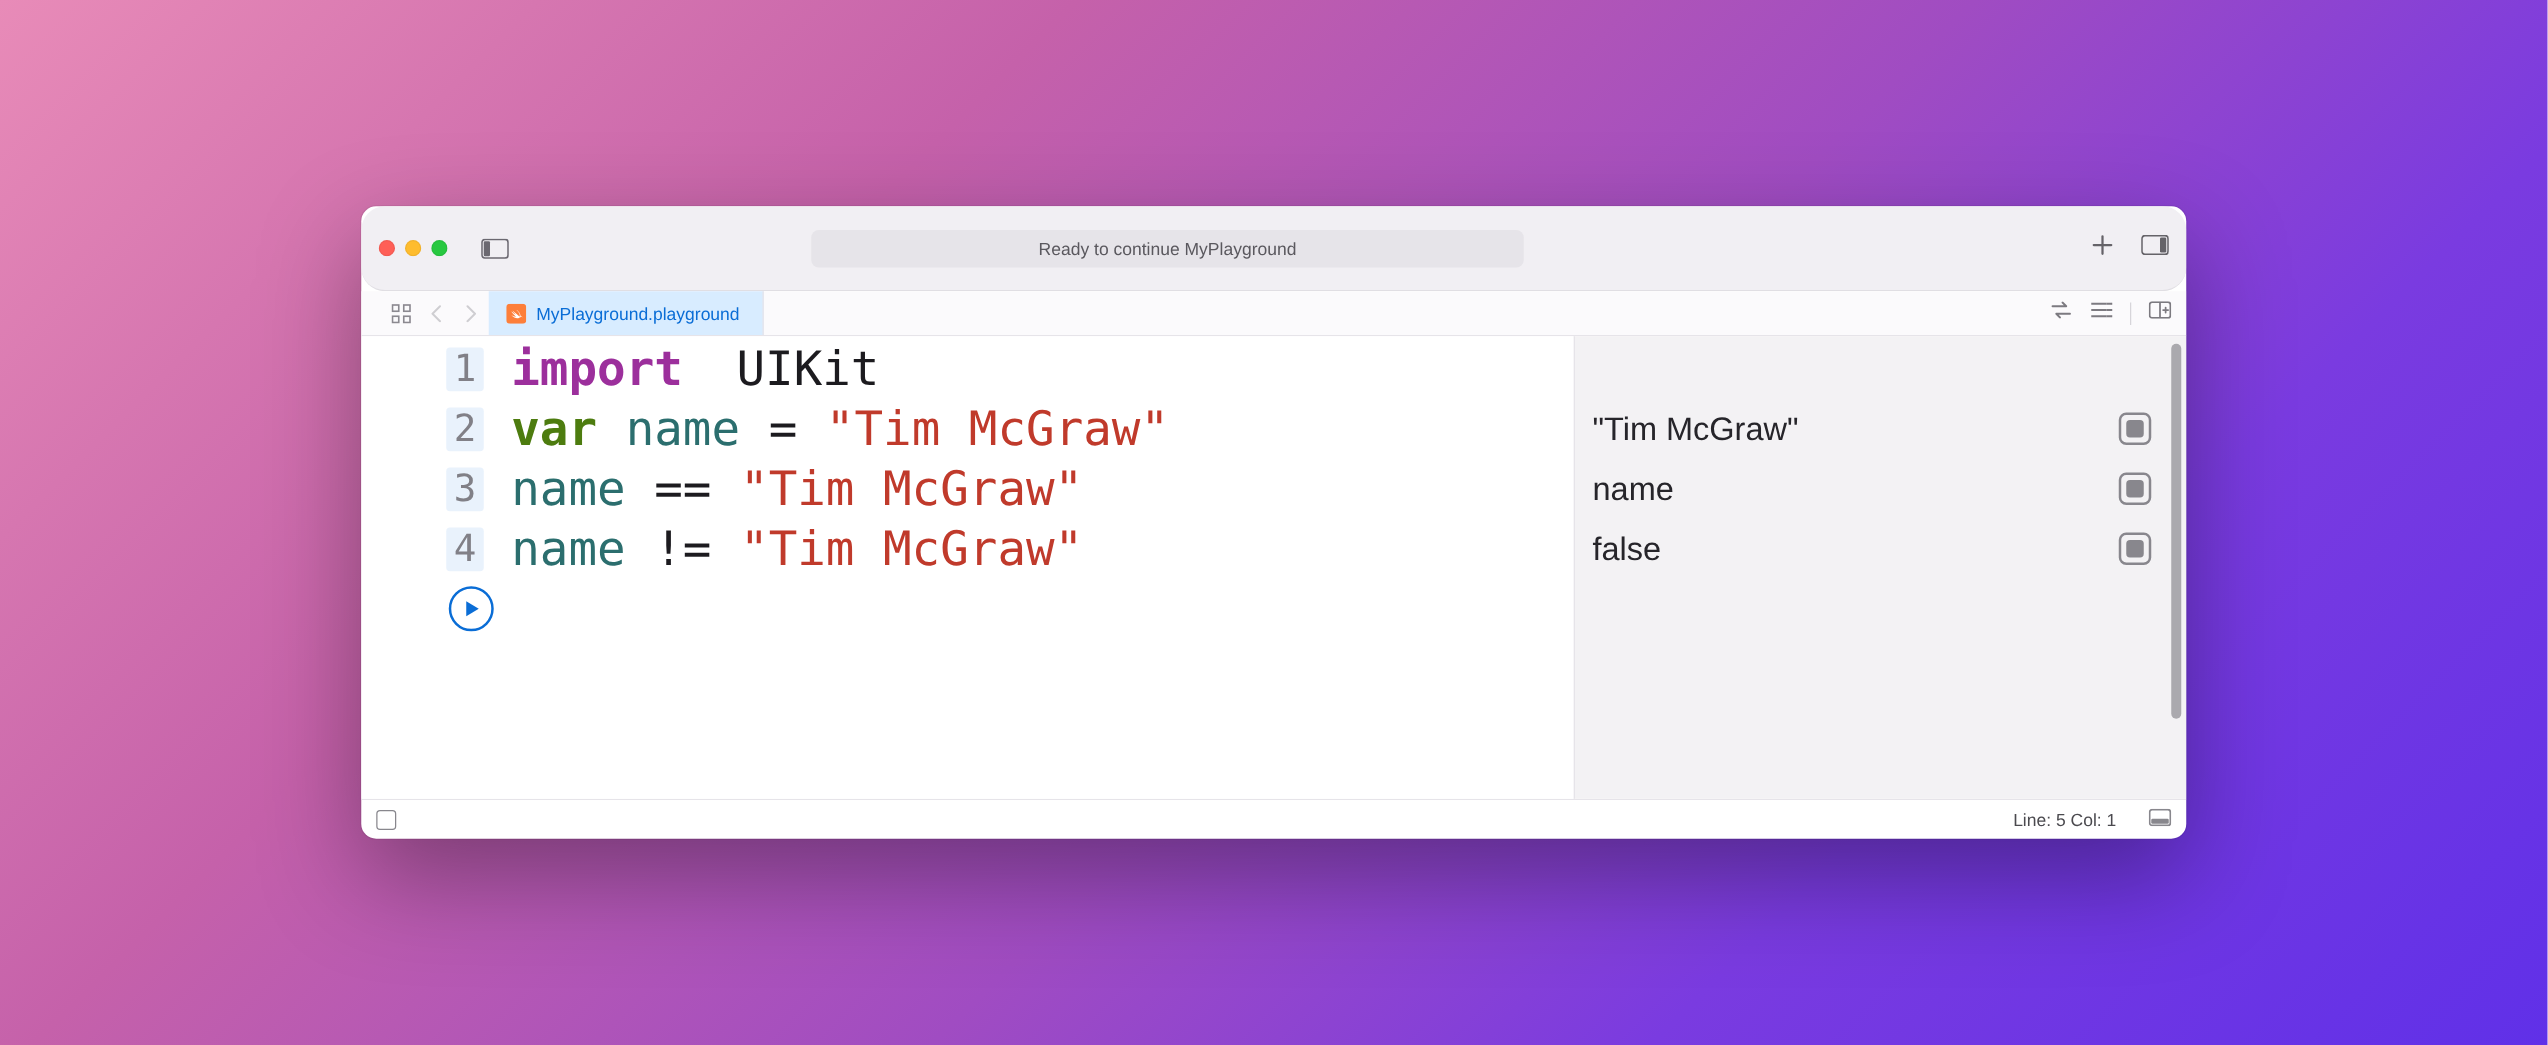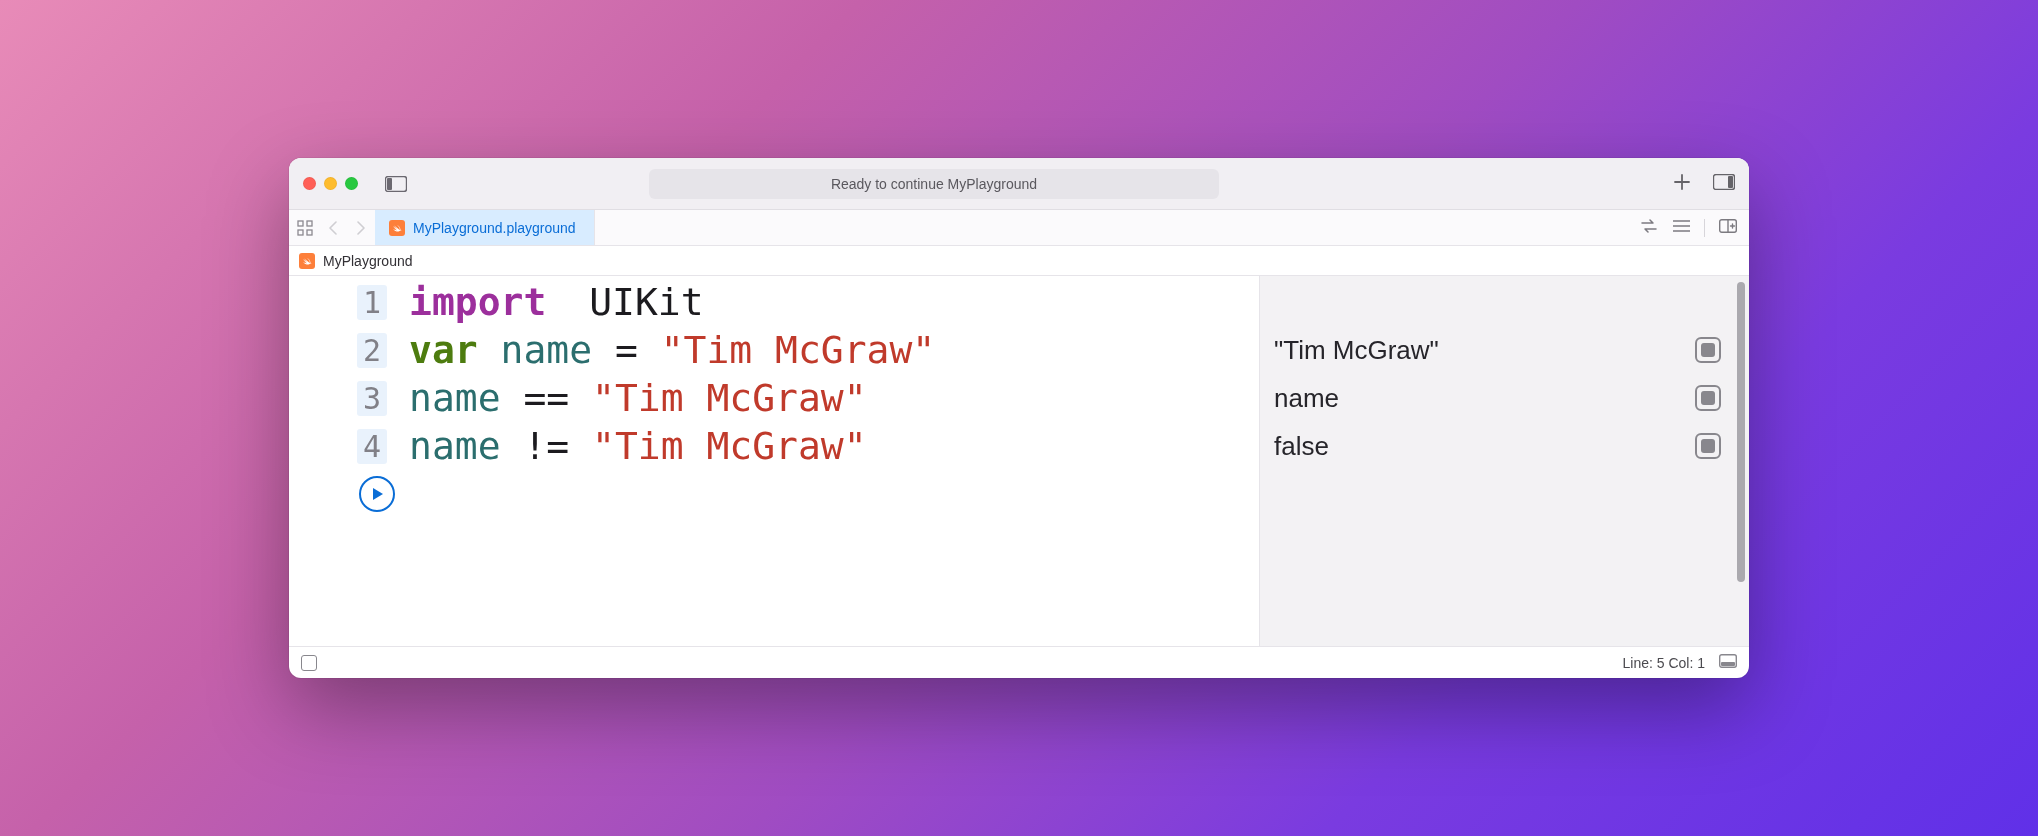--- a/index.html
+++ b/index.html
@@ -17,27 +17,28 @@
     background: #fff;
     border-radius: 12px;
     box-shadow: 0 30px 80px rgba(0,0,0,0.35), 0 0 0 1px rgba(0,0,0,0.05);
     overflow: hidden;
     display: flex;
     flex-direction: column;
   }
 
   
   .titlebar {
-    height: 52px;
+    height: 68px;
     background: #f1eff3;
     border-bottom: 1px solid #e0dee3;
     display: flex;
     align-items: center;
     padding: 0 14px;
     gap: 8px;
+    border-radius: 19px;
   }
   .traffic { display: flex; gap: 8px; margin-right: 10px; }
   .dot { width: 13px; height: 13px; border-radius: 50%; }
   .dot.red { background: #ff5f57; border:1px solid rgba(0,0,0,.05);}
   .dot.yellow { background: #febc2e;border:1px solid rgba(0,0,0,.05); }
   .dot.green { background: #28c840;border:1px solid rgba(0,0,0,.05); }
   .sidebar-toggle {
     width: 28px; height: 20px; margin-left: 6px; margin-right: 8px;
     display:flex; align-items:center; justify-content:center;
     color:#6b6870;
@@ -57,21 +58,21 @@
   }
   .titlebar-right { margin-left:auto; display:flex; gap:22px; align-items:center; color:#656368; }
 
   
   .tabbar {
     height: 36px;
     background: #fbfafc;
     border-bottom: 1px solid #e6e4e9;
     display: flex;
     align-items: stretch;
-    padding-left: 2px;
+    padding-left: 18px;
   }
   .tab-grid-btn, .nav-arrow {
     width: 28px; display:flex; align-items:center; justify-content:center; color:#8b8990;
   }
   .nav-arrow.disabled { color:#cfced2; }
   .tab {
     display:flex; align-items:center;
     padding: 0 18px 0 14px;
     background:#d8ecff;
     color:#0a6dd6;
@@ -183,21 +184,21 @@
     border-top:1px solid #e6e4e9;
     display:flex;
     align-items:center;
     padding: 0 12px;
     font-size:14px;
     color:#4b4a4f;
   }
   .footer-box{
     width:16px;height:16px;border:1.5px solid #88878d;border-radius:3px;
   }
-  .footer-right{margin-left:auto;display:flex;align-items:center;gap:14px;}
+  .footer-right{margin-left:auto;display:flex;align-items:center;gap:26px;}
 
   .swift-icon{ width:16px;height:16px; }
 </style>
 </head>
 <body>
 
 <div class="window">
 
   <div class="titlebar">
     <div class="traffic">
@@ -262,27 +263,20 @@
           </svg></span>
       <span class="sep"></span>
       <span><svg width="18" height="14" viewBox="0 0 18 14" fill="none">
             <rect x="0.7" y="0.7" width="16.6" height="12.6" rx="2" stroke="currentColor" stroke-width="1.4"></rect>
             <path d="M9 1v12" stroke="currentColor" stroke-width="1.4"></path>
             <path d="M13.5 5v4M11.5 7h4" stroke="currentColor" stroke-width="1.4" stroke-linecap="round"></path>
           </svg></span>
     </div>
   </div>
 
-  <div class="breadcrumb">
-    <svg class="swift-icon" viewBox="0 0 16 16">
-        <rect width="16" height="16" rx="3" fill="#fd7f3a"></rect>
-        <path d="M10.8 10.2c.4-1.5-.6-3.7-2.8-5.3 1 .1 3.5 2.4 3.6 5.4.8-.5 1.3.2 1.4.7-.9-.9-1.9-.1-2.9.3-1.2.5-3.7.5-6.1-2.3 2.2 1.4 4.2 1.3 4.2 1.3S5.5 8.6 4 5.9c1 .9 4.1 3.2 4.1 3.2S6.2 7.3 5 5.3c1.7 1.5 5.8 4.9 5.8 4.9z" fill="#fff"></path>
-      </svg>
-    <span>MyPlayground</span>
-  </div>
 
   <div class="main">
     <div class="editor">
       <div class="gutter" id="gutter">
           <div class="lnwrap">
             <span class="ln">1</span>
           </div>
           <div class="lnwrap">
             <span class="ln">2</span>
           </div>

